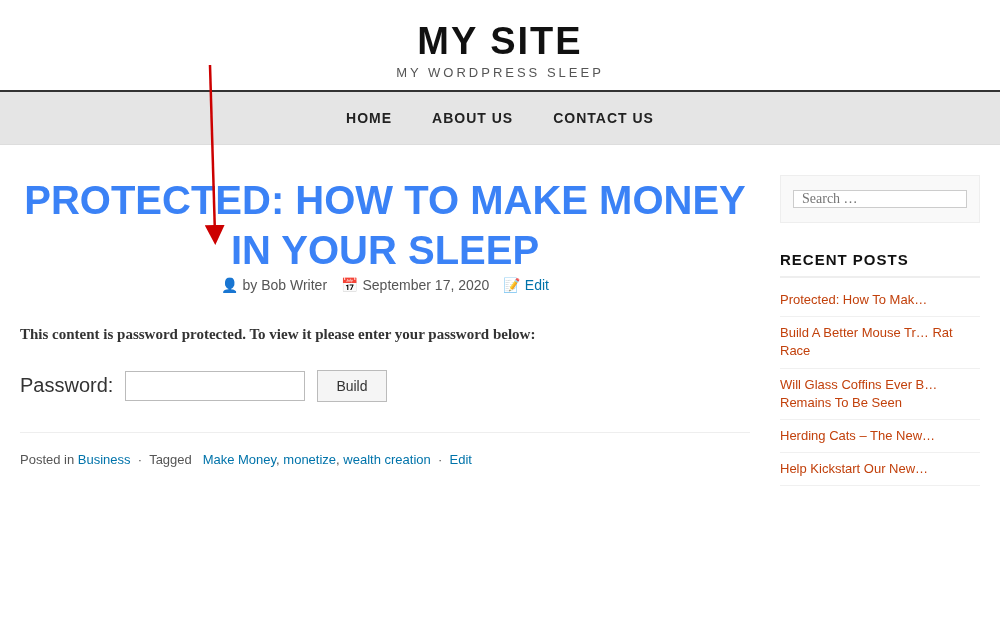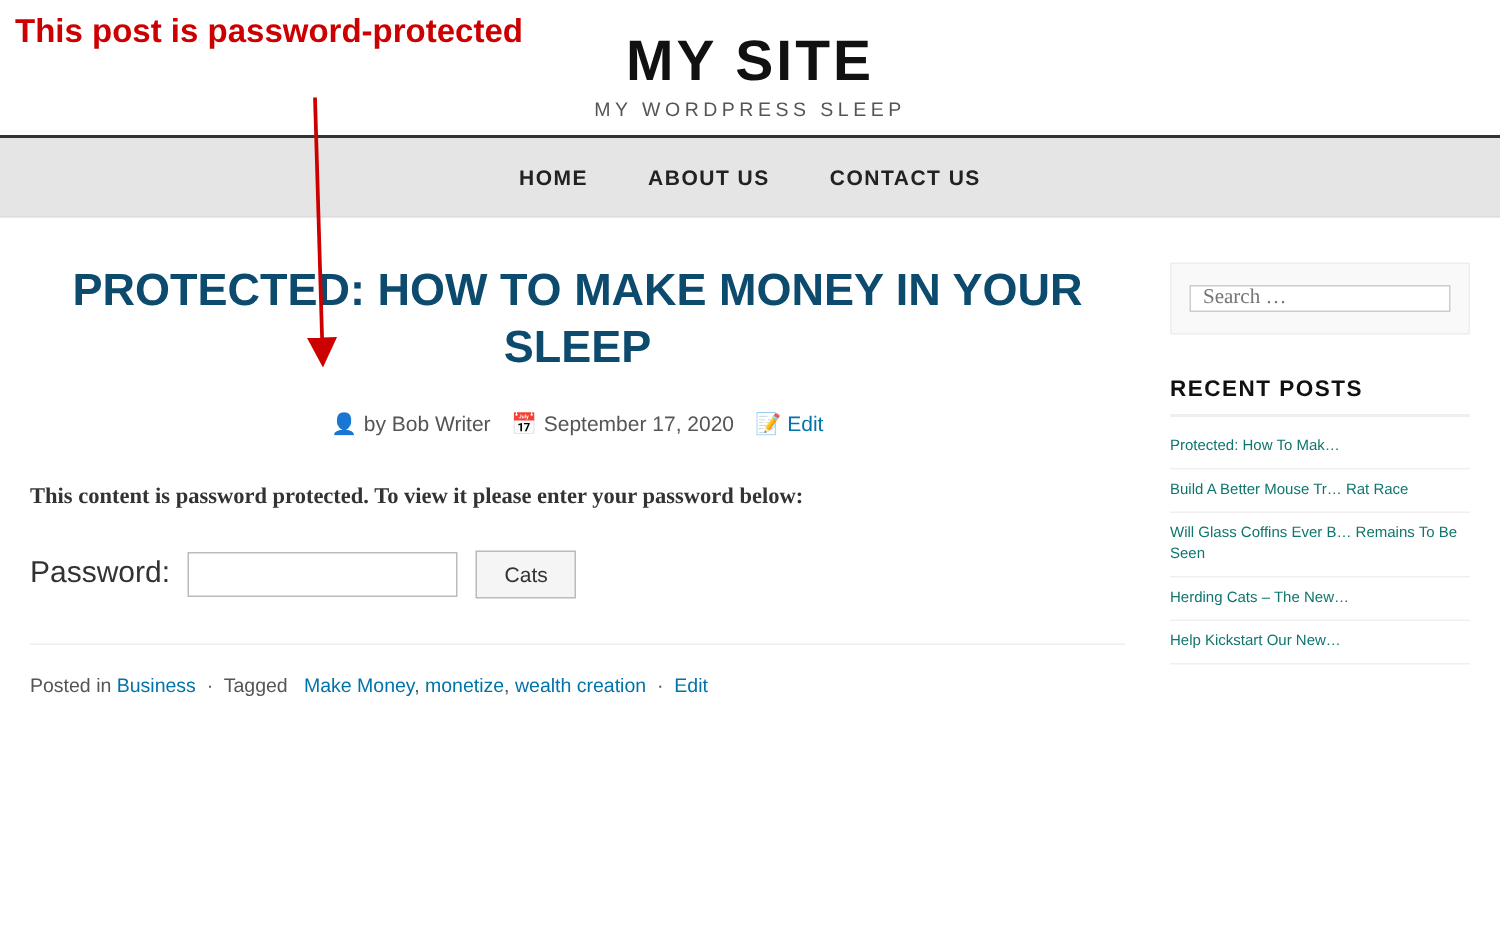--- a/index.html
+++ b/index.html
@@ -83,26 +83,26 @@
 
     
     .content-area {
       flex: 1 1 0;
       min-width: 0;
     }
 
     
     .post-title {
       font-family: Arial, sans-serif;
-      font-size: 30px;
+      font-size: 40px;
       font-weight: 900;
-      color: #0c4a6e;
+      color: #3b82f6;
       text-align: center;
       line-height: 1.25;
-      margin-bottom: 24px;
+      margin-bottom: 2px;
       text-transform: uppercase;
     }
 
     
     .post-meta {
       display: flex;
       align-items: center;
       justify-content: center;
       gap: 14px;
       font-family: Arial, sans-serif;
@@ -215,41 +215,40 @@
       font-size: 15px;
       font-weight: 800;
       text-transform: uppercase;
       letter-spacing: 1px;
       color: #111;
       margin-bottom: 6px;
       border-bottom: 2px solid #eee;
       padding-bottom: 8px;
     }
     .recent-post-item {
-      font-size: 10px;
-      color: #0f766e;
+      font-size: 13px;
+      color: #c2410c;
       cursor: pointer;
       padding: 7px 0;
       border-bottom: 1px solid #f0f0f0;
       line-height: 1.4;
       font-family: Arial, sans-serif;
     }
   </style>
 </head>
 <body>
 
 <div style="position:relative;">
   <div class="site-header">
     <div class="site-title-block">
       <div class="site-title">MY SITE</div>
       <div class="site-subtitle">MY WORDPRESS SLEEP</div>
     </div>
   </div>
 
-  <div class="annotation">This post is password-protected</div>
   <svg class="arrow-svg" viewBox="0 0 480 260" xmlns="http://www.w3.org/2000/svg" style="position:absolute;top:0;left:0;pointer-events:none;">
     <defs>
       <marker id="arrowhead" markerWidth="8" markerHeight="8" refX="4" refY="4" orient="auto">
         <path d="M0,0 L8,4 L0,8 Z" fill="#cc0000"></path>
       </marker>
     </defs>
     <line x1="210" y1="65" x2="215" y2="235" stroke="#cc0000" stroke-width="2.5" marker-end="url(#arrowhead)"></line>
   </svg>
 </div>
 
@@ -278,21 +277,21 @@
         <span class="icon-edit">📝</span>
         <span>Edit</span>
       </span>
     </div>
 
     <p class="password-notice">This content is password protected. To view it please enter your password below:</p>
 
     <div class="password-form">
       <label class="password-label">Password:</label>
       <input class="password-input" type="password" style="">
-      <button class="enter-button">Cats</button>
+      <button class="enter-button">Build</button>
     </div>
 
     <div class="post-footer">
       <span>Posted in</span>
       <a>Business</a>
       &nbsp;·&nbsp;
       <span>Tagged</span>
       &nbsp;
       <a class="tag-link">Make Money</a>,
       <a class="tag-link">monetize</a>,

